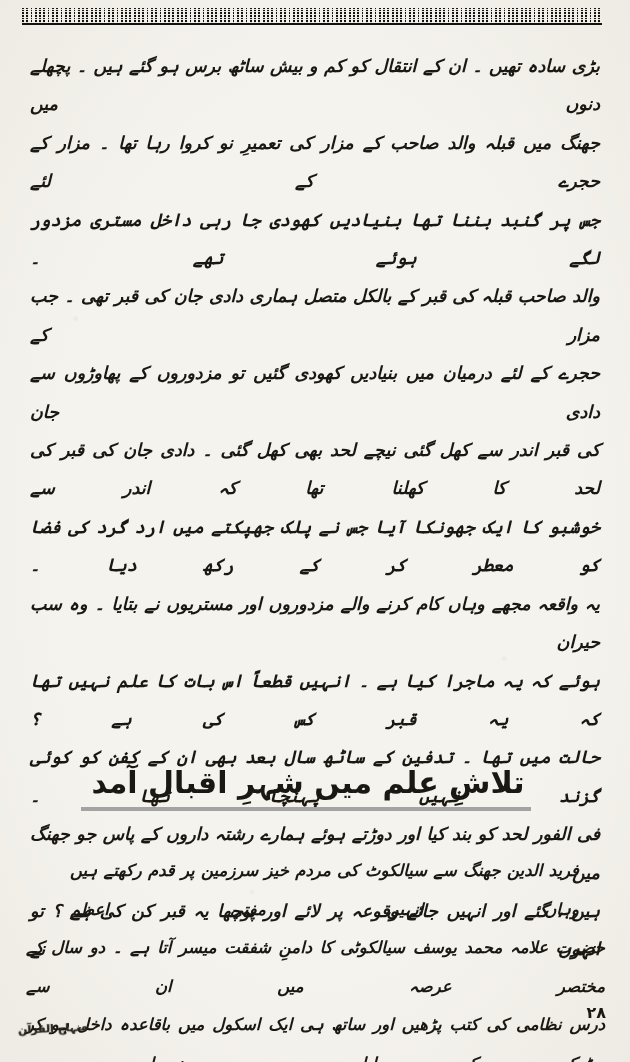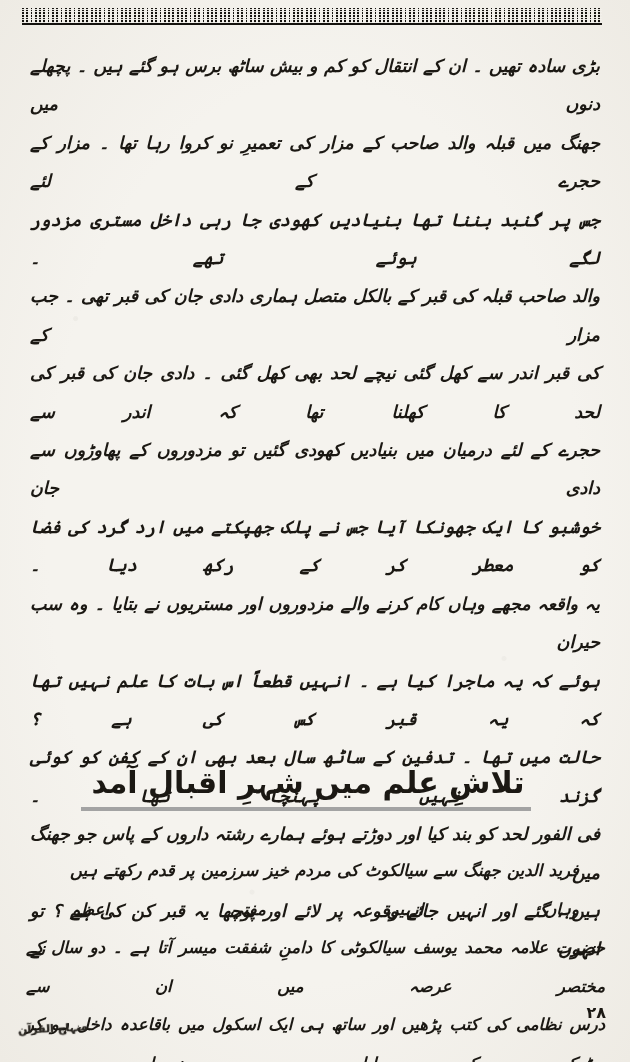--- a/index.html
+++ b/index.html
@@ -67,22 +67,22 @@
 </head>
 <body>
 
 <div class="ornament"></div>
 
 <div class="textblock p1" lang="ur" dir="rtl">
   <div class="line">بڑی سادہ تھیں ۔ ان کے انتقال کو کم و بیش ساٹھ برس ہو گئے ہیں ۔ پچھلے دنوں میں</div>
   <div class="line">جھنگ میں قبلہ والد صاحب کے مزار کی تعمیرِ نو کروا رہا تھا ۔ مزار کے حجرے کے لئے</div>
   <div class="line">جس پر گنبد بننا تھا   بنیادیں کھودی جا رہی داخل مستری مزدور لگے ہوئے تھے ۔</div>
   <div class="line">والد صاحب قبلہ کی قبر کے بالکل متصل ہماری دادی جان کی قبر تھی ۔ جب مزار کے</div>
+  <div class="line">حجرے کے لئے درمیان میں بنیادیں کھودی گئیں تو مزدوروں کے پھاوڑوں سے دادی جان</div>
   <div class="line">کی قبر اندر سے کھل گئی نیچے لحد بھی کھل گئی ۔ دادی جان کی قبر کی لحد کا کھلنا تھا کہ اندر سے</div>
-  <div class="line">حجرے کے لئے درمیان میں بنیادیں کھودی گئیں تو مزدوروں کے پھاوڑوں سے دادی جان</div>
   <div class="line">خوشبو کا ایک جھونکا آیا جس نے پلک جھپکتے میں ارد گرد کی فضا کو معطر کر کے رکھ دیا ۔</div>
   <div class="line">یہ واقعہ مجھے وہاں کام کرنے والے مزدوروں اور مستریوں نے بتایا ۔ وہ سب حیران</div>
   <div class="line">ہوئے کہ یہ ماجرا کیا ہے ۔ انہیں قطعاً اس بات کا علم نہیں تھا کہ یہ قبر کس کی ہے ؟</div>
   <div class="line">حالت میں تھا ۔ تدفین کے ساٹھ سال بعد بھی ان کے کفن کو کوئی گزند نہیں پہنچا تھا ۔</div>
   <div class="line">فی الفور لحد کو بند کیا اور دوڑتے ہوئے ہمارے رشتہ داروں کے پاس جو جھنگ میں</div>
   <div class="line">ہیں ، گئے اور انہیں جائے وقوعہ پر لائے اور پوچھا یہ قبر کن کی ہے ؟ تو انہوں نے</div>
 
 </div>
 
 <div class="heading">

